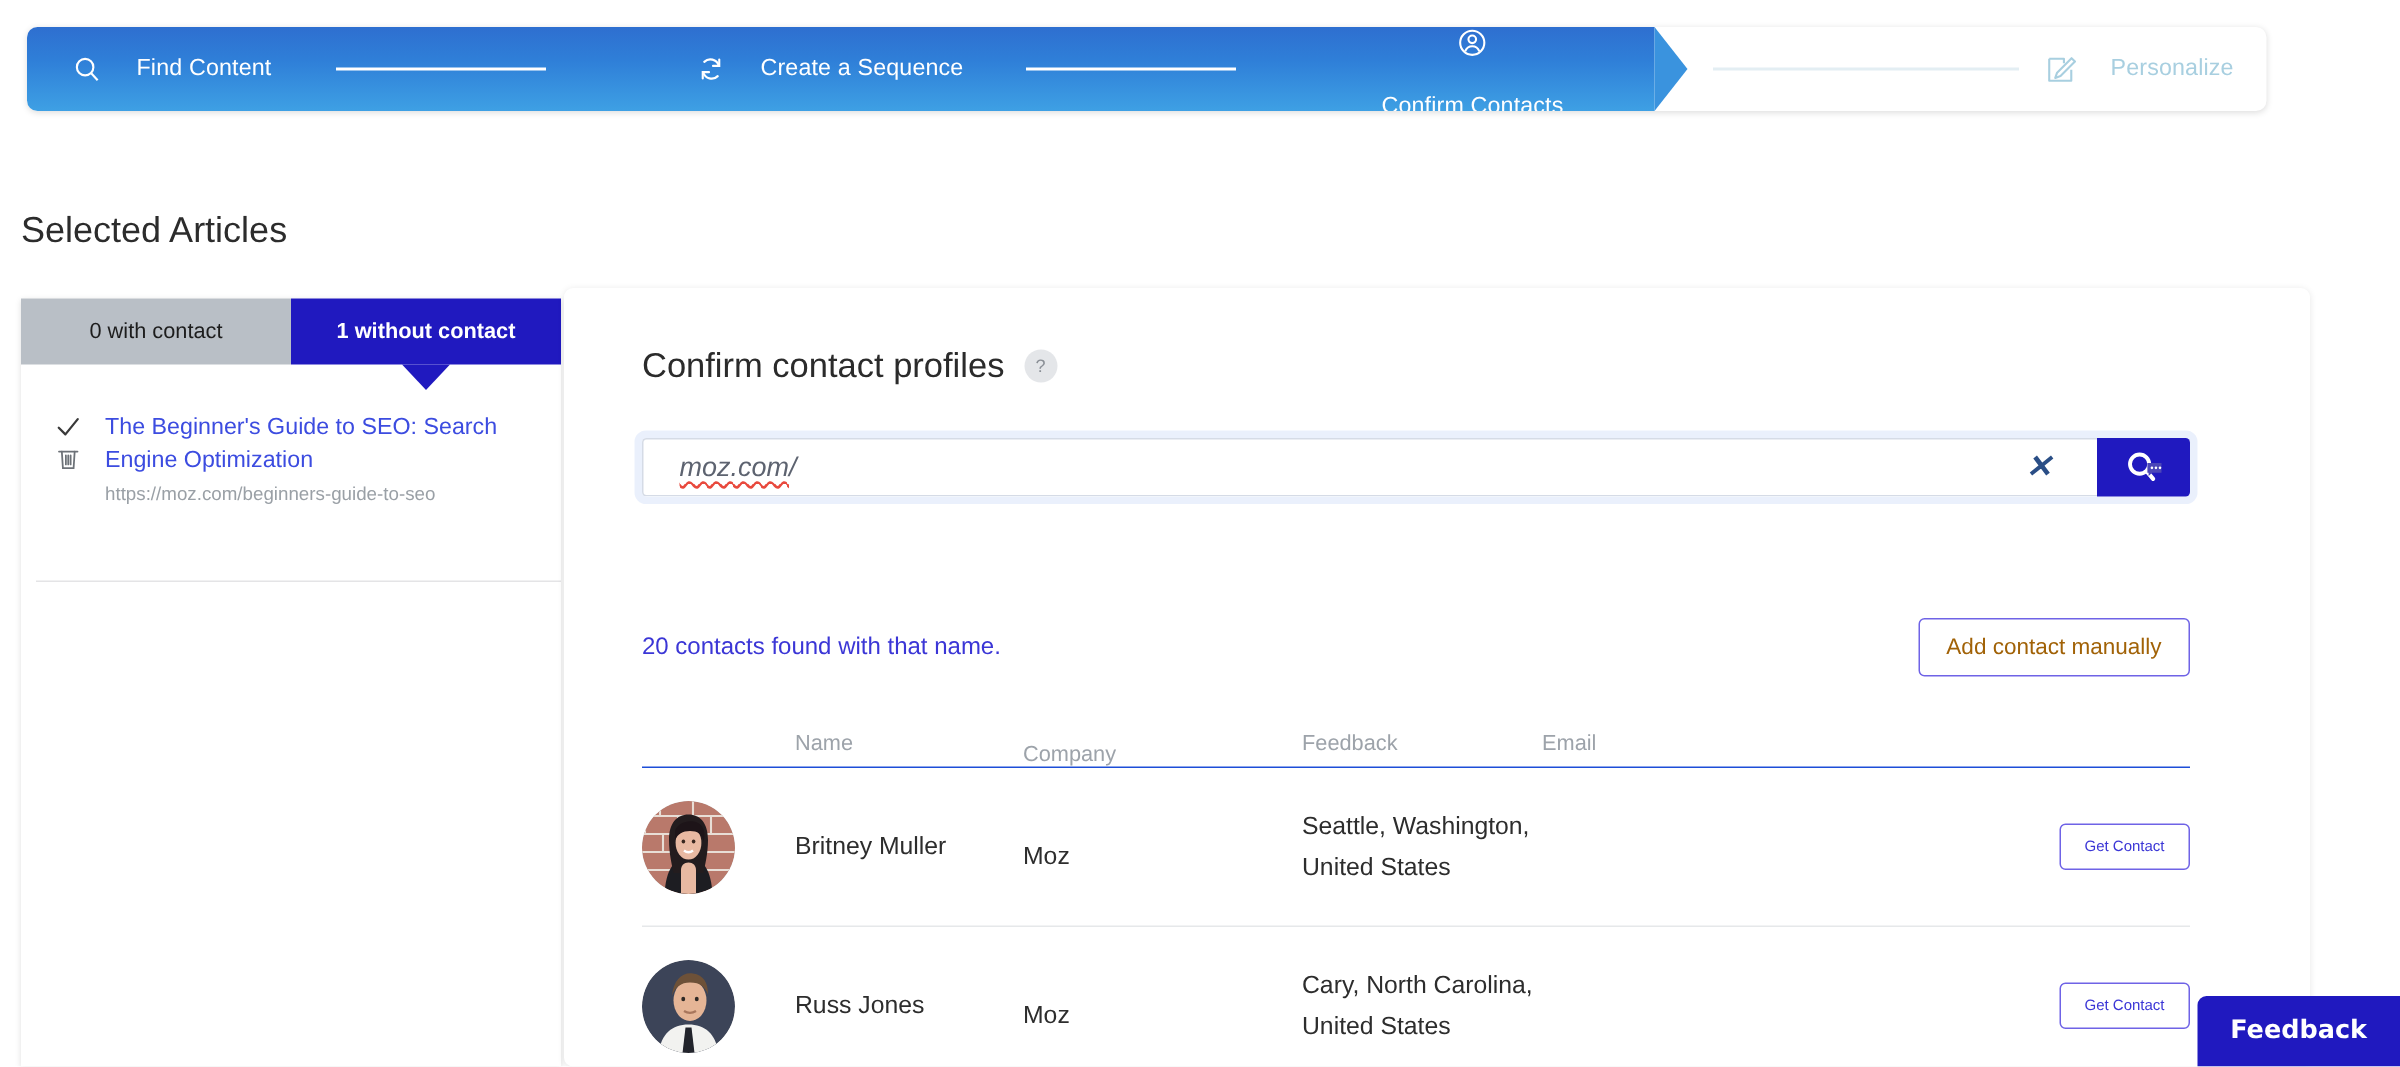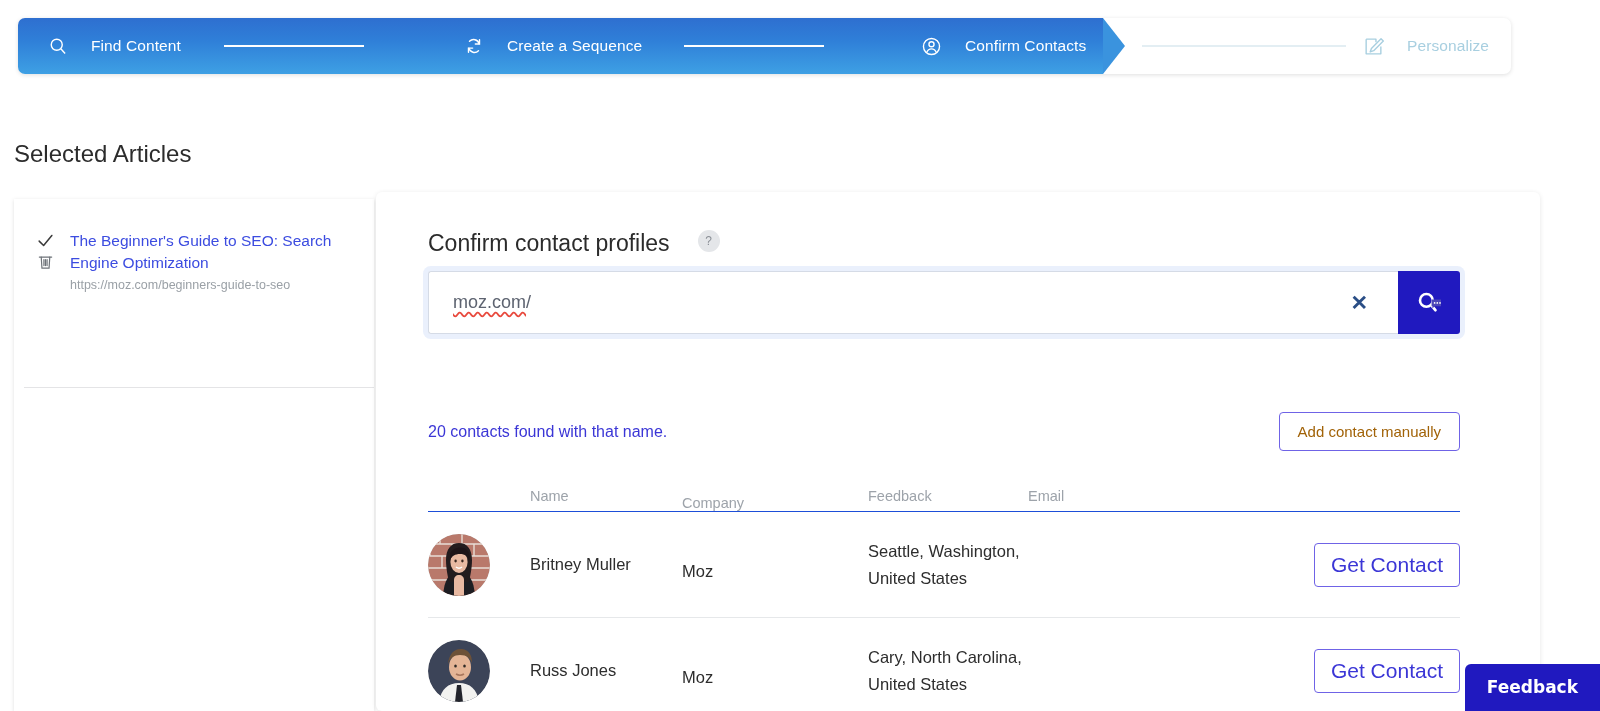--- a/index.html
+++ b/index.html
@@ -124,39 +124,40 @@
   
   .main-card {
     position: absolute;
     left: 376px; top: 192px;
     width: 1164px; height: 519px;
     background: #ffffff;
     border-radius: 6px;
     box-shadow: 0 1px 5px rgba(0,0,0,0.10);
   }
   .main-head {
-    display: flex; align-items: flex-start; gap: 28px;
+    display: flex; align-items: center; gap: 13px;
     padding: 38px 0 0 52px;
   }
   .main-title { font-size: 23px; color: #2b2b2b; }
   .help-dot {
     width: 22px; height: 22px; border-radius: 50%;
     background: #e4e6e9; color: #8a8f96;
     font-size: 12px;
     display: flex; align-items: center; justify-content: center;
     cursor: pointer;
   }
 
   
   .search-row {
-    position: absolute; left: 52px; top: 79px;
-    width: 1032px; height: 63px;
+    position: absolute; left: 52px; top: 100px;
+    width: 1032px; height: 39px;
     display: flex;
     box-shadow: 0 0 0 5px rgba(186,205,245,0.30);
     border-radius: 3px;
+    font-style: italic;
   }
   .search-box {
     flex: 1;
     background: #ffffff;
     border: 1px solid #d5dbe6;
     border-right: none;
     display: flex; align-items: center;
     padding: 0 12px 0 24px;
     border-radius: 3px 0 0 3px;
   }
@@ -226,21 +227,21 @@
   .avatar {
     width: 62px; height: 62px; border-radius: 50%;
     overflow: hidden; position: relative;
     background: #c9c9c9;
   }
   .loc { line-height: 26.5px; }
   .btn-get {
     border: 1px solid #6f63e6;
     color: #3b36d6; background: #fff;
     border-radius: 4px;
-    font-size: 21px;
+    font-size: 10px;
     padding: 9px 16px;
     cursor: pointer;
     font-family: "Liberation Sans", sans-serif;
   }
 
   
   .feedback {
     position: absolute;
     right: 0px; bottom: 0px;
     background: #2019bf;
@@ -279,21 +280,21 @@
       <svg width="20" height="20" viewBox="0 0 24 24" fill="none" stroke="#ffffff" stroke-width="1.7" stroke-linecap="round">
         <path d="M18.2 9.2A7 7 0 0 0 6.6 6.3"></path>
         <path d="M5.8 14.8A7 7 0 0 0 17.4 17.7"></path>
         <polyline points="18.6,4.4 18.6,9.5 13.6,9.5"></polyline>
         <polyline points="5.4,19.6 5.4,14.5 10.4,14.5"></polyline>
       </svg>
     </span>
     <span class="step-label">Create a Sequence</span>
   </div>
 
-  <div class="step" style="left:903px;">
+  <div class="step" style="left:903px;flex-direction:column;">
     <span class="step-icon">
       <svg width="21" height="21" viewBox="0 0 24 24" fill="none" stroke="#ffffff" stroke-width="1.6">
         <circle cx="12" cy="12" r="9.2"></circle>
         <circle cx="12" cy="9.4" r="2.9"></circle>
         <path d="M6.6 18.6c1-2.6 3-3.9 5.4-3.9s4.4 1.3 5.4 3.9"></path>
       </svg>
     </span>
     <span class="step-label">Confirm Contacts</span>
   </div>
 
@@ -304,20 +305,29 @@
         <path d="M20.6 3.2 9.6 14.2l-1.4 4 4-1.4 11-11z"></path>
       </svg>
     </span>
     <span class="step-label">Personalize</span>
   </div>
 </div>
 
 <div class="page-title">Selected Articles</div>
 
 <div class="left-panel">
+  <div class="tabs">
+    <div class="tab muted">
+      <span>0 with contact</span>
+    </div>
+    <div class="tab active">
+      <span>1 without contact</span>
+      <span class="tab-pointer"></span>
+    </div>
+  </div>
 
   <div class="article-list">
     <div class="article-item">
       <div class="article-icons">
         <span class="ico-btn">
           <svg width="19" height="19" viewBox="0 0 24 24" fill="none" stroke="#3a3a3a" stroke-width="1.9" stroke-linecap="round" stroke-linejoin="round">
             <polyline points="4,12.8 9.6,18.4 20,5.6"></polyline>
           </svg>
         </span>
         <span class="ico-btn">

